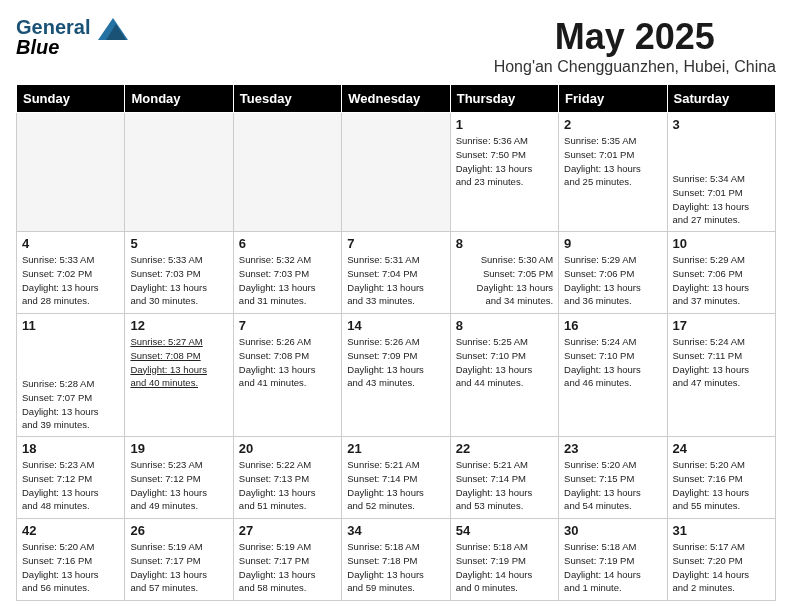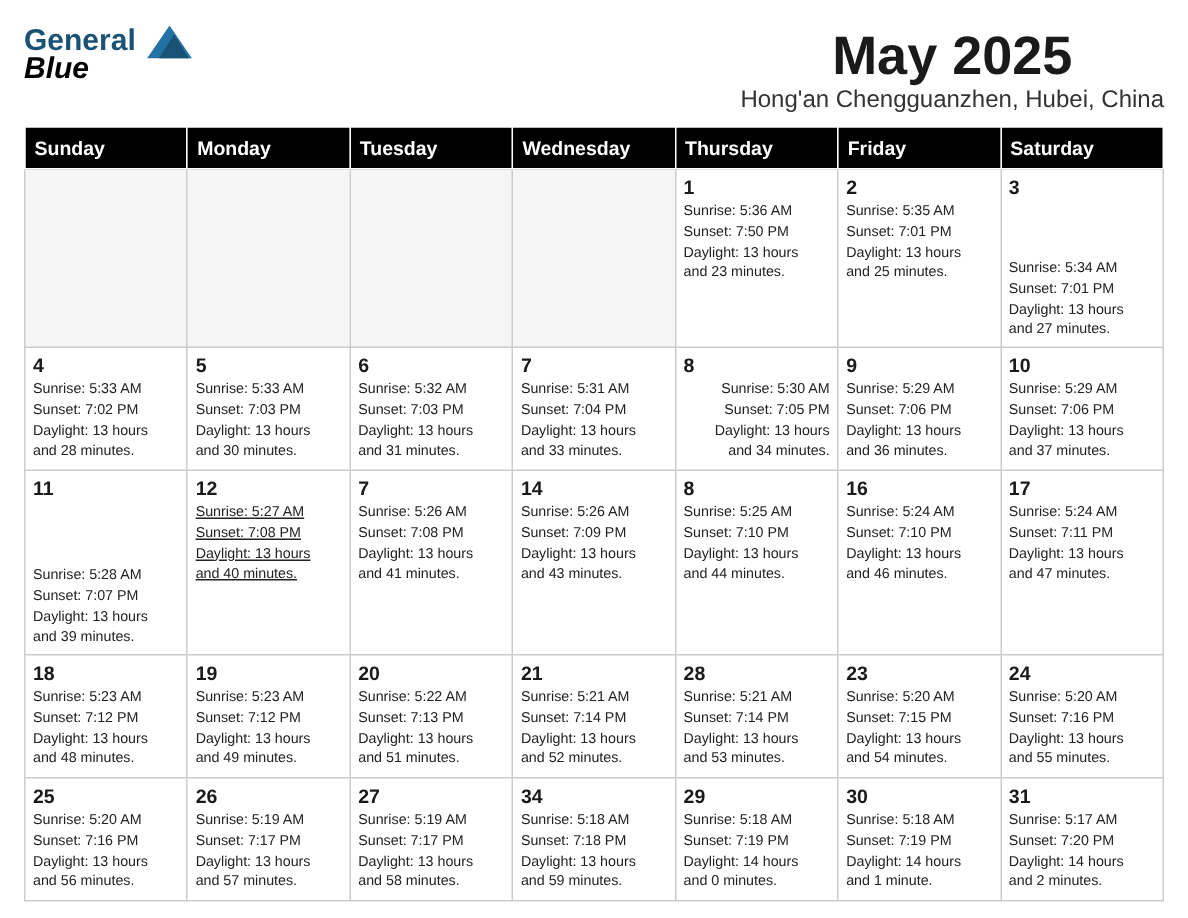--- a/index.html
+++ b/index.html
@@ -259,21 +259,21 @@
 and 51 minutes.</div>
         </td>
         <td>
           <span class="day-number">21</span>
           <div class="day-info" style="white-space: pre-line;">Sunrise: 5:21 AM
 Sunset: 7:14 PM
 Daylight: 13 hours
 and 52 minutes.</div>
         </td>
         <td>
-          <span class="day-number">28</span>
+          <span class="day-number">22</span>
           <div class="day-info" style="white-space: pre-line;">Sunrise: 5:21 AM
 Sunset: 7:14 PM
 Daylight: 13 hours
 and 53 minutes.</div>
         </td>
         <td>
           <span class="day-number">23</span>
           <div class="day-info" style="white-space: pre-line;">Sunrise: 5:20 AM
 Sunset: 7:15 PM
 Daylight: 13 hours
@@ -282,21 +282,21 @@
         <td>
           <span class="day-number">24</span>
           <div class="day-info" style="white-space: pre-line;">Sunrise: 5:20 AM
 Sunset: 7:16 PM
 Daylight: 13 hours
 and 55 minutes.</div>
         </td>
       </tr>
       <tr>
         <td>
-          <span class="day-number">25</span>
+          <span class="day-number">42</span>
           <div class="day-info" style="white-space: pre-line;">Sunrise: 5:20 AM
 Sunset: 7:16 PM
 Daylight: 13 hours
 and 56 minutes.</div>
         </td>
         <td>
           <span class="day-number">26</span>
           <div class="day-info" style="white-space: pre-line;">Sunrise: 5:19 AM
 Sunset: 7:17 PM
 Daylight: 13 hours
@@ -310,21 +310,21 @@
 and 58 minutes.</div>
         </td>
         <td>
           <span class="day-number">34</span>
           <div class="day-info" style="white-space: pre-line;">Sunrise: 5:18 AM
 Sunset: 7:18 PM
 Daylight: 13 hours
 and 59 minutes.</div>
         </td>
         <td>
-          <span class="day-number">29</span>
+          <span class="day-number">54</span>
           <div class="day-info" style="white-space: pre-line;">Sunrise: 5:18 AM
 Sunset: 7:19 PM
 Daylight: 14 hours
 and 0 minutes.</div>
         </td>
         <td>
           <span class="day-number">30</span>
           <div class="day-info" style="white-space: pre-line;">Sunrise: 5:18 AM
 Sunset: 7:19 PM
 Daylight: 14 hours

